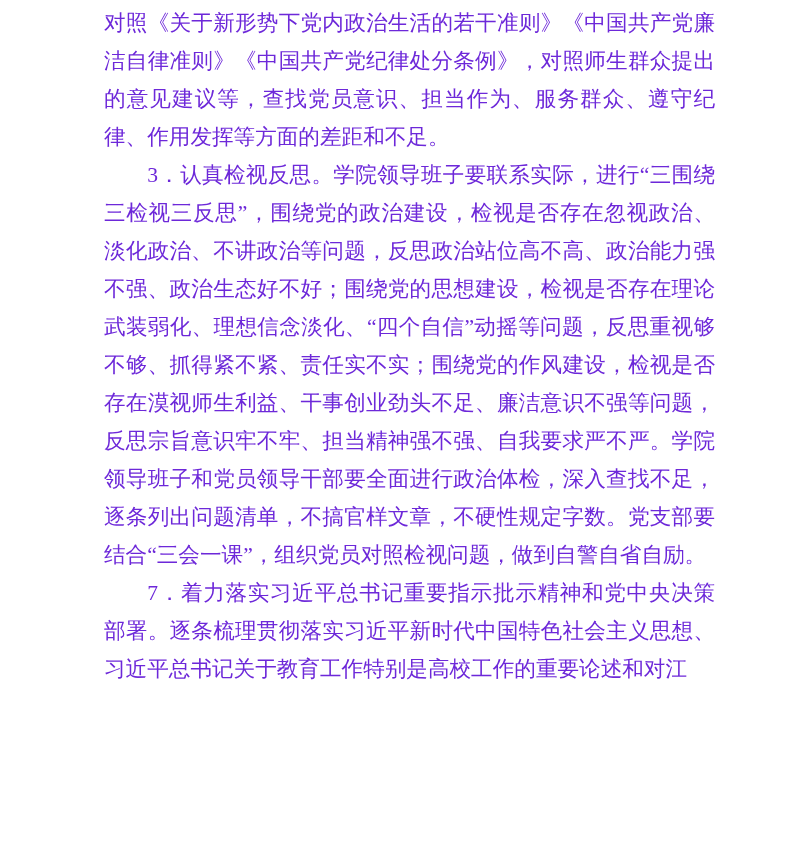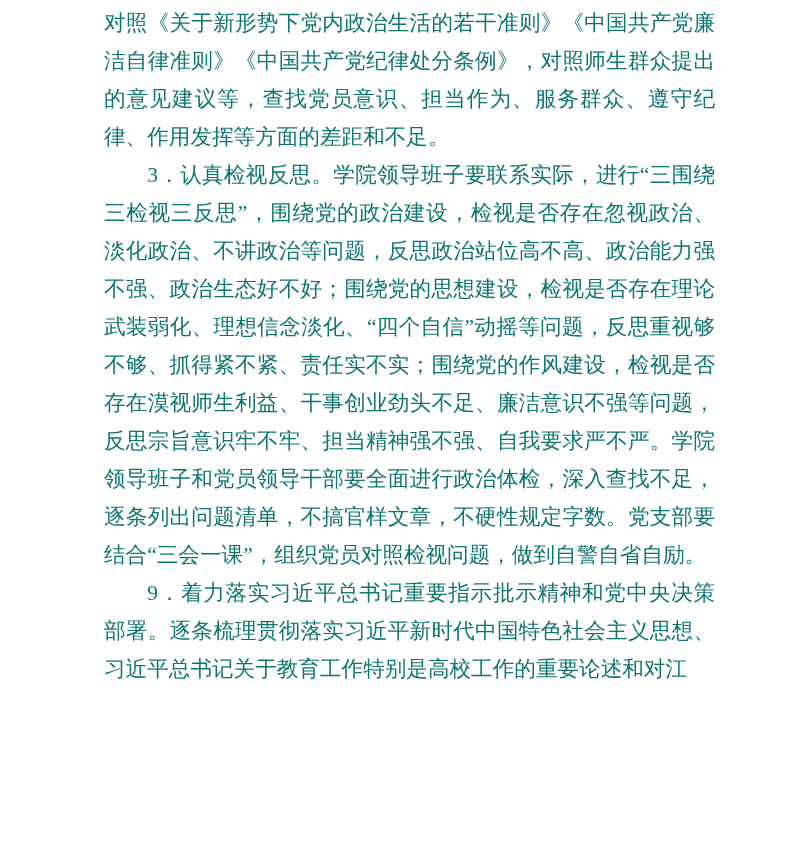--- a/index.html
+++ b/index.html
@@ -15,28 +15,28 @@
     background: #ffffff;
     padding: 4px 84px 0 104px;
     overflow: hidden;
   }
   .para {
     margin: 0;
     padding: 0;
     font-family: "Liberation Serif", "DejaVu Serif", serif;
     font-size: 21.6px;
     line-height: 38px;
-    color: #0f766e;
+    color: #6d28d9;
     text-align: justify;
     word-break: normal;
   }
   .para.indent {
     text-indent: 2em;
   }
 </style>
 </head>
 <body>
 
 <div class="page">
   <p class="para">对照《关于新形势下党内政治生活的若干准则》《中国共产党廉洁自律准则》《中国共产党纪律处分条例》，对照师生群众提出的意见建议等，查找党员意识、担当作为、服务群众、遵守纪律、作用发挥等方面的差距和不足。</p>
   <p class="para indent">3．认真检视反思。学院领导班子要联系实际，进行“三围绕三检视三反思”，围绕党的政治建设，检视是否存在忽视政治、淡化政治、不讲政治等问题，反思政治站位高不高、政治能力强不强、政治生态好不好；围绕党的思想建设，检视是否存在理论武装弱化、理想信念淡化、“四个自信”动摇等问题，反思重视够不够、抓得紧不紧、责任实不实；围绕党的作风建设，检视是否存在漠视师生利益、干事创业劲头不足、廉洁意识不强等问题，反思宗旨意识牢不牢、担当精神强不强、自我要求严不严。学院领导班子和党员领导干部要全面进行政治体检，深入查找不足，逐条列出问题清单，不搞官样文章，不硬性规定字数。党支部要结合“三会一课”，组织党员对照检视问题，做到自警自省自励。</p>
-  <p class="para indent">9．着力落实习近平总书记重要指示批示精神和党中央决策部署。逐条梳理贯彻落实习近平新时代中国特色社会主义思想、习近平总书记关于教育工作特别是高校工作的重要论述和对江</p>
+  <p class="para indent">7．着力落实习近平总书记重要指示批示精神和党中央决策部署。逐条梳理贯彻落实习近平新时代中国特色社会主义思想、习近平总书记关于教育工作特别是高校工作的重要论述和对江</p>
 </div>
 
 </body></html>

